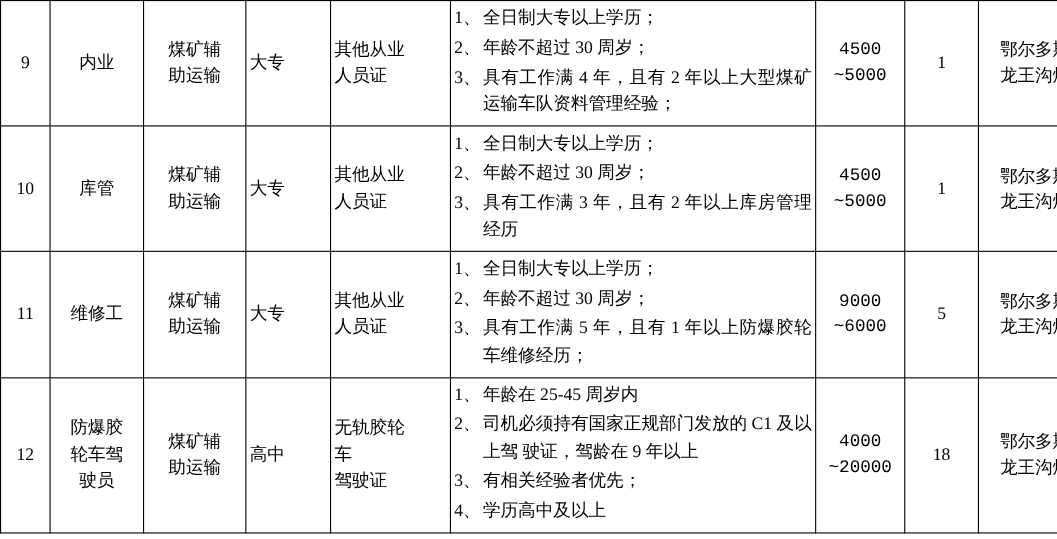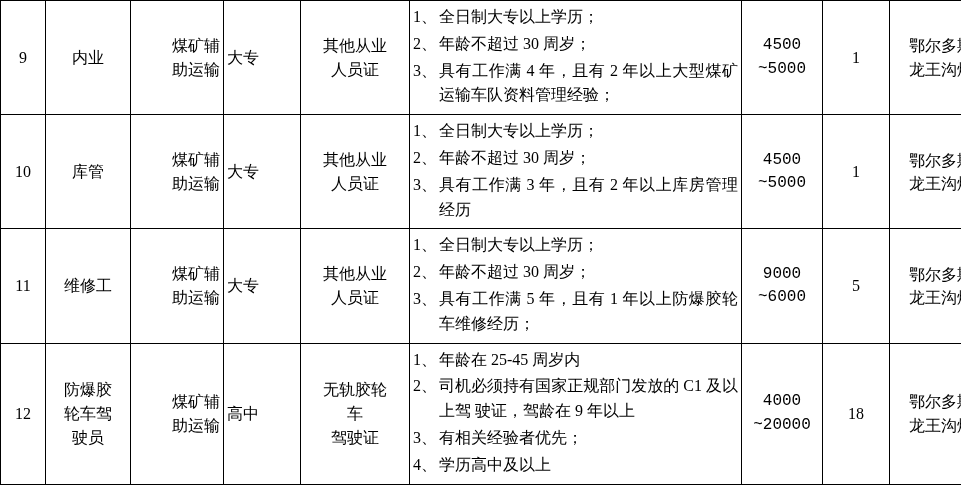--- a/index.html
+++ b/index.html
@@ -25,23 +25,23 @@
   }
   table.job-table td {
     border: 1px solid #000000;
     vertical-align: middle;
     padding: 4px 3px;
     font-size: 16px;
     line-height: 1.5;
   }
   td.c-idx     { width: 38px;  text-align: center; }
   td.c-post    { width: 78px;  text-align: center; }
-  td.c-major   { width: 86px;  text-align: right; }
+  td.c-major   { width: 86px;  text-align: center; }
   td.c-edu     { width: 70px;  text-align: left; }
-  td.c-cert    { width: 102px; text-align: center; margin-left: 34px; }
+  td.c-cert    { width: 102px; text-align: left; margin-left: 34px; }
   td.c-req     { width: 325px; text-align: left; vertical-align: top; }
   td.c-salary  { width: 74px;  text-align: center; }
   td.c-count   { width: 60px;  text-align: center; }
   td.c-place   { width: 112px; text-align: center; }
 
   .cell-lines span {
     display: block;
     white-space: nowrap;
   }
   .req-list {

